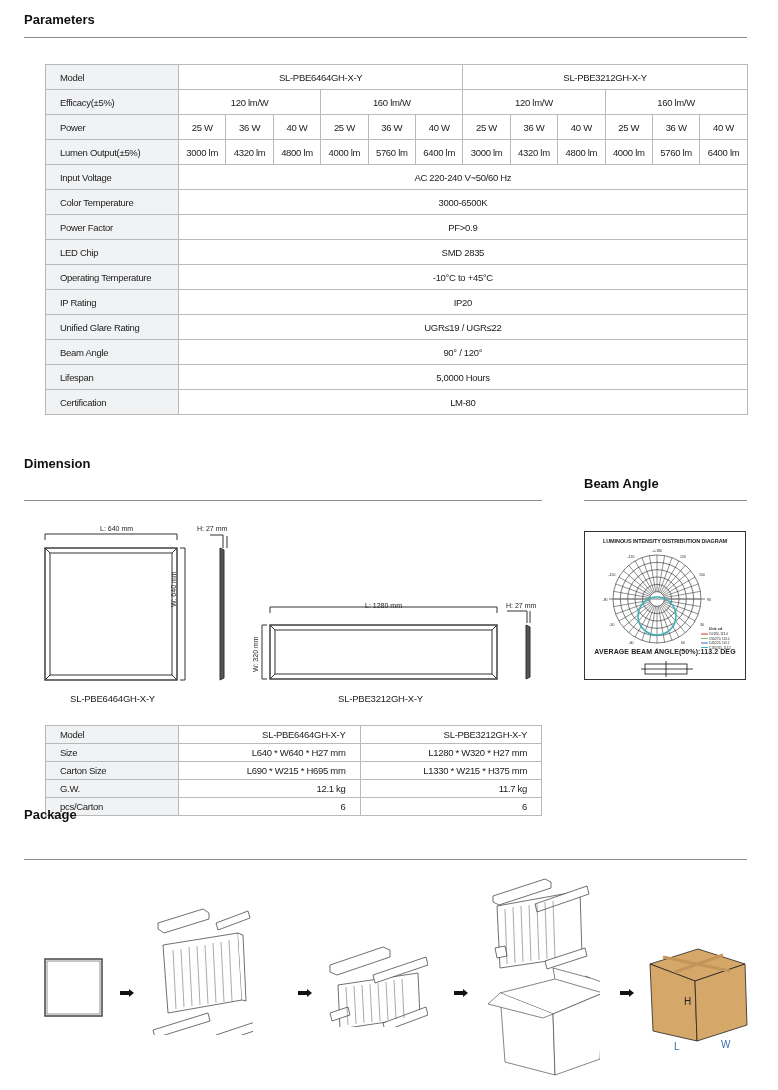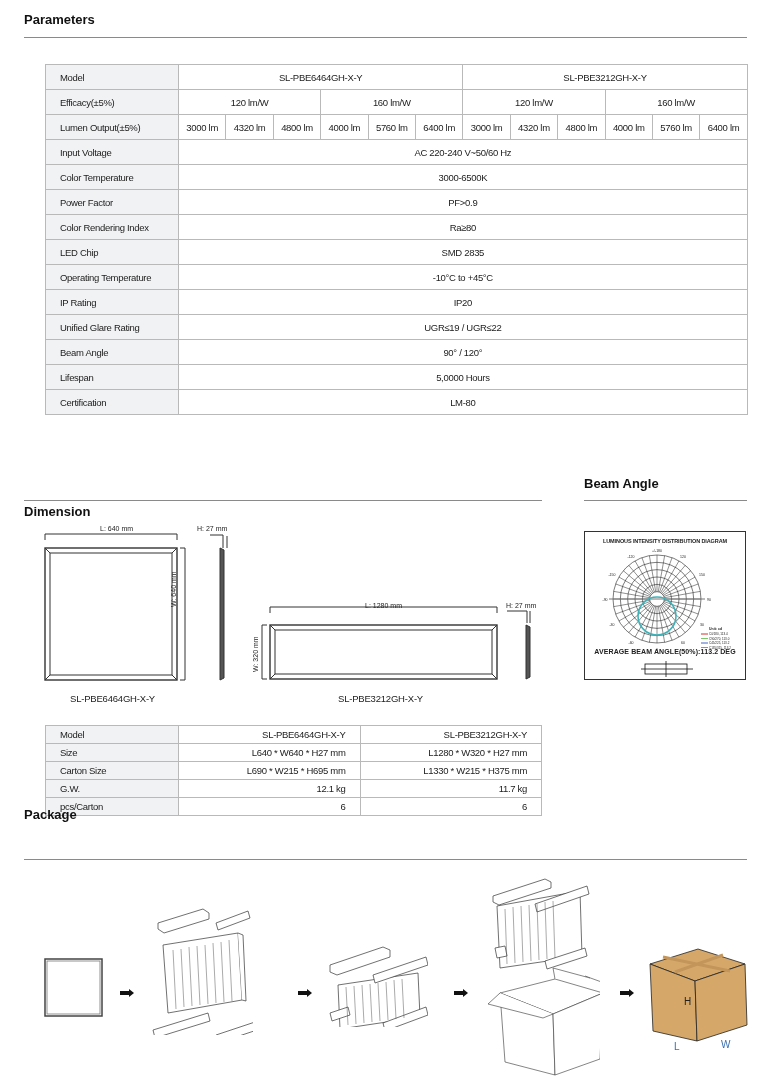--- a/index.html
+++ b/index.html
@@ -39,20 +39,35 @@
     <td class="lbl">Model</td>
     <td colspan="6">SL-PBE6464GH-X-Y</td>
     <td colspan="6">SL-PBE3212GH-X-Y</td>
   </tr>
   <tr>
     <td class="lbl">Efficacy(±5%)</td>
     <td colspan="3">120 lm/W</td>
     <td colspan="3">160 lm/W</td>
     <td colspan="3">120 lm/W</td>
     <td colspan="3">160 lm/W</td>
+  </tr>
+  <tr>
+    <td class="lbl">Power</td>
+    <td>25 W</td>
+    <td>36 W</td>
+    <td>40 W</td>
+    <td>25 W</td>
+    <td>36 W</td>
+    <td>40 W</td>
+    <td>25 W</td>
+    <td>36 W</td>
+    <td>40 W</td>
+    <td>25 W</td>
+    <td>36 W</td>
+    <td>40 W</td>
   </tr>
   <tr>
     <td class="lbl">Lumen Output(±5%)</td>
     <td>3000 lm</td>
     <td>4320 lm</td>
     <td>4800 lm</td>
     <td>4000 lm</td>
     <td>5760 lm</td>
     <td>6400 lm</td>
     <td>3000 lm</td>
@@ -68,24 +83,20 @@
       </tr>
   <tr>
         <td class="lbl">Color Temperature</td>
         <td colspan="12">3000-6500K</td>
       </tr>
   <tr>
         <td class="lbl">Power Factor</td>
         <td colspan="12">PF&gt;0.9</td>
       </tr>
   <tr>
-        <td class="lbl">Color Rendering Index</td>
-        <td colspan="12">Ra≥80</td>
-      </tr>
-  <tr>
         <td class="lbl">LED Chip</td>
         <td colspan="12">SMD 2835</td>
       </tr>
   <tr>
         <td class="lbl">Operating Temperature</td>
         <td colspan="12">-10°C to +45°C</td>
       </tr>
   <tr>
         <td class="lbl">IP Rating</td>
         <td colspan="12">IP20</td>
@@ -102,21 +113,21 @@
         <td class="lbl">Lifespan</td>
         <td colspan="12">5,0000 Hours</td>
       </tr>
   <tr>
         <td class="lbl">Certification</td>
         <td colspan="12">LM-80</td>
       </tr>
 </tbody>
   </table>
 
-<div class="section-title" style="left:24px; top:504px;">Dimension</div>
+<div class="section-title" style="left:24px; top:456px;">Dimension</div>
 <div class="rule" style="left:24px; top:500px; width:518px;"></div>
 
 <svg class="abs" style="left:40px; top:520px;" width="200" height="170">
   <g fill="none" stroke="#333" stroke-width="1">
     <path d="M5 20 V14 H137 V20"></path>
     <rect x="5" y="28" width="132" height="132" stroke-width="1.4"></rect>
     <rect x="10" y="33" width="122" height="122"></rect>
     <line x1="5" y1="28" x2="10" y2="33"></line>
       <line x1="137" y1="28" x2="132" y2="33"></line>
     <line x1="5" y1="160" x2="10" y2="155"></line>

